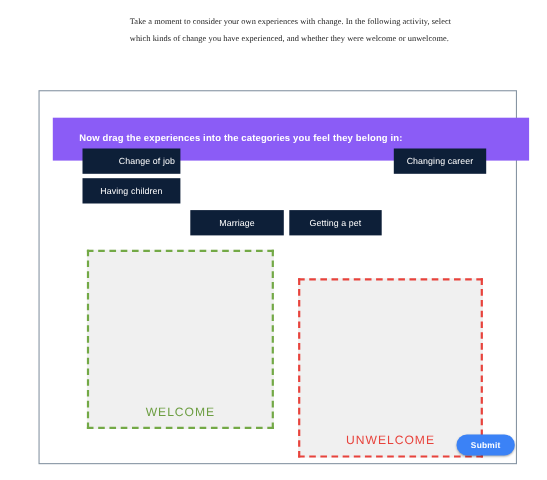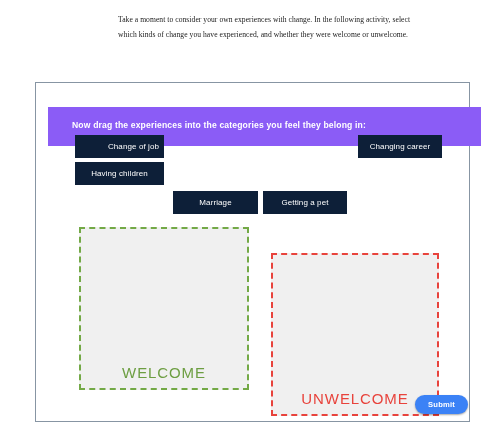--- a/index.html
+++ b/index.html
@@ -100,21 +100,21 @@
     height: 163px;
     background: #f0f0f0;
     border: 2px dashed #73a946;
   }
   .dropzone-label {
     position: absolute;
     left: 0;
     right: 0;
     bottom: 7px;
     text-align: center;
-    font-size: 15px;
+    font-size: 11px;
     letter-spacing: 0.9px;
     color: #73a946;
   }
 
   #dropzone-welcome {
     left: 43px;
     width: 170px;
     border-color: #73a946;
   }
   #dropzone-welcome .dropzone-label { color: #6d9e42; }

